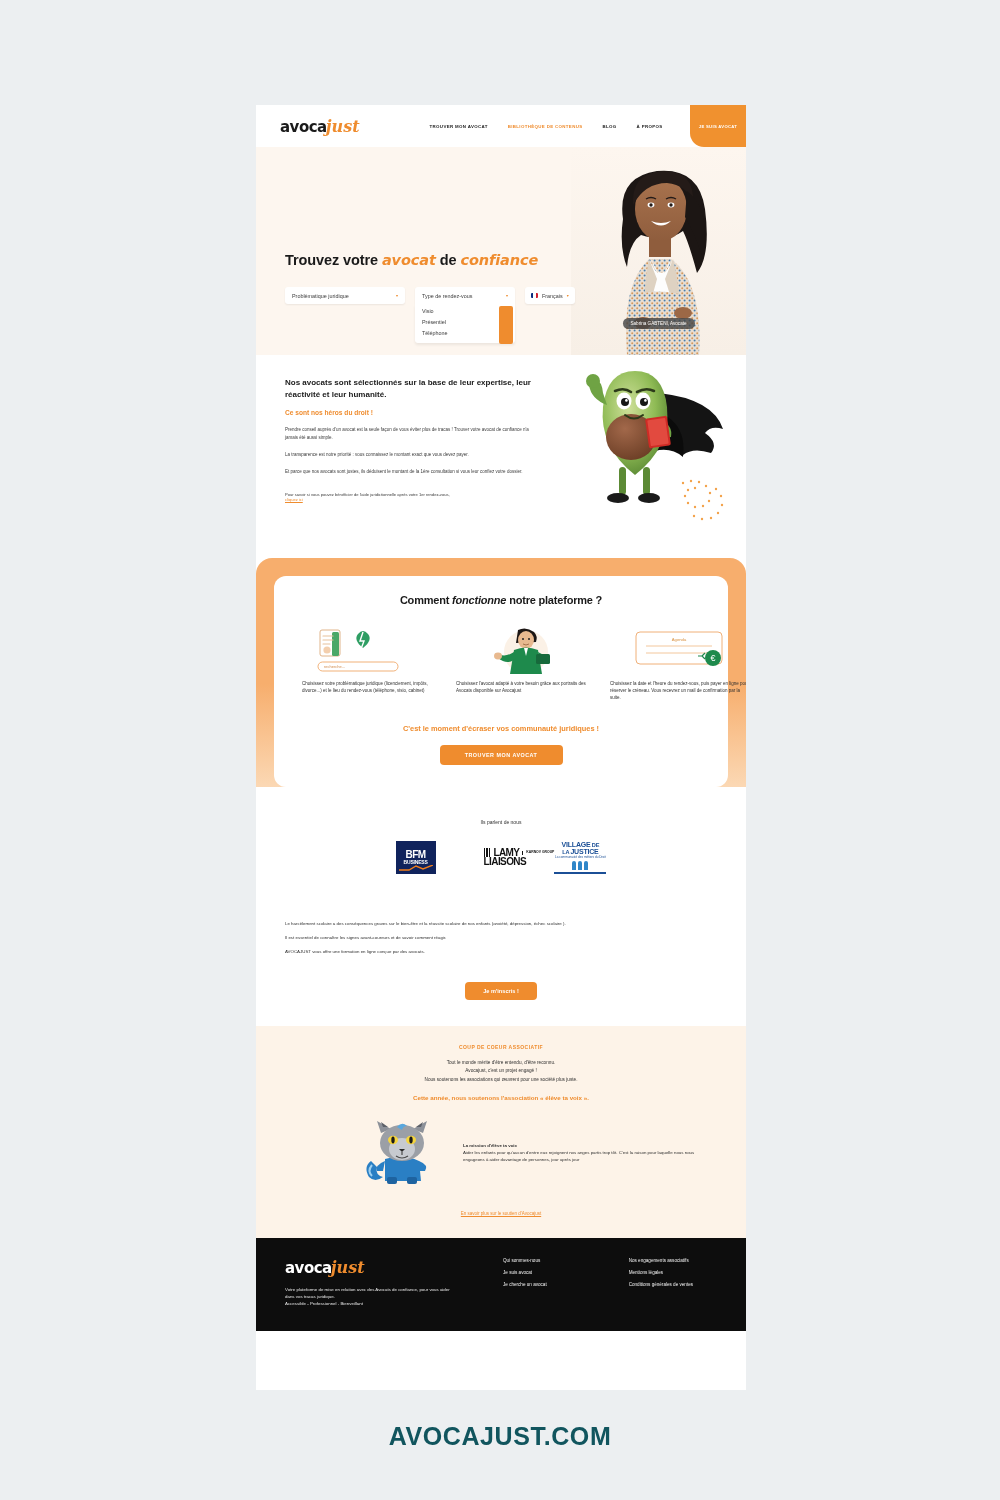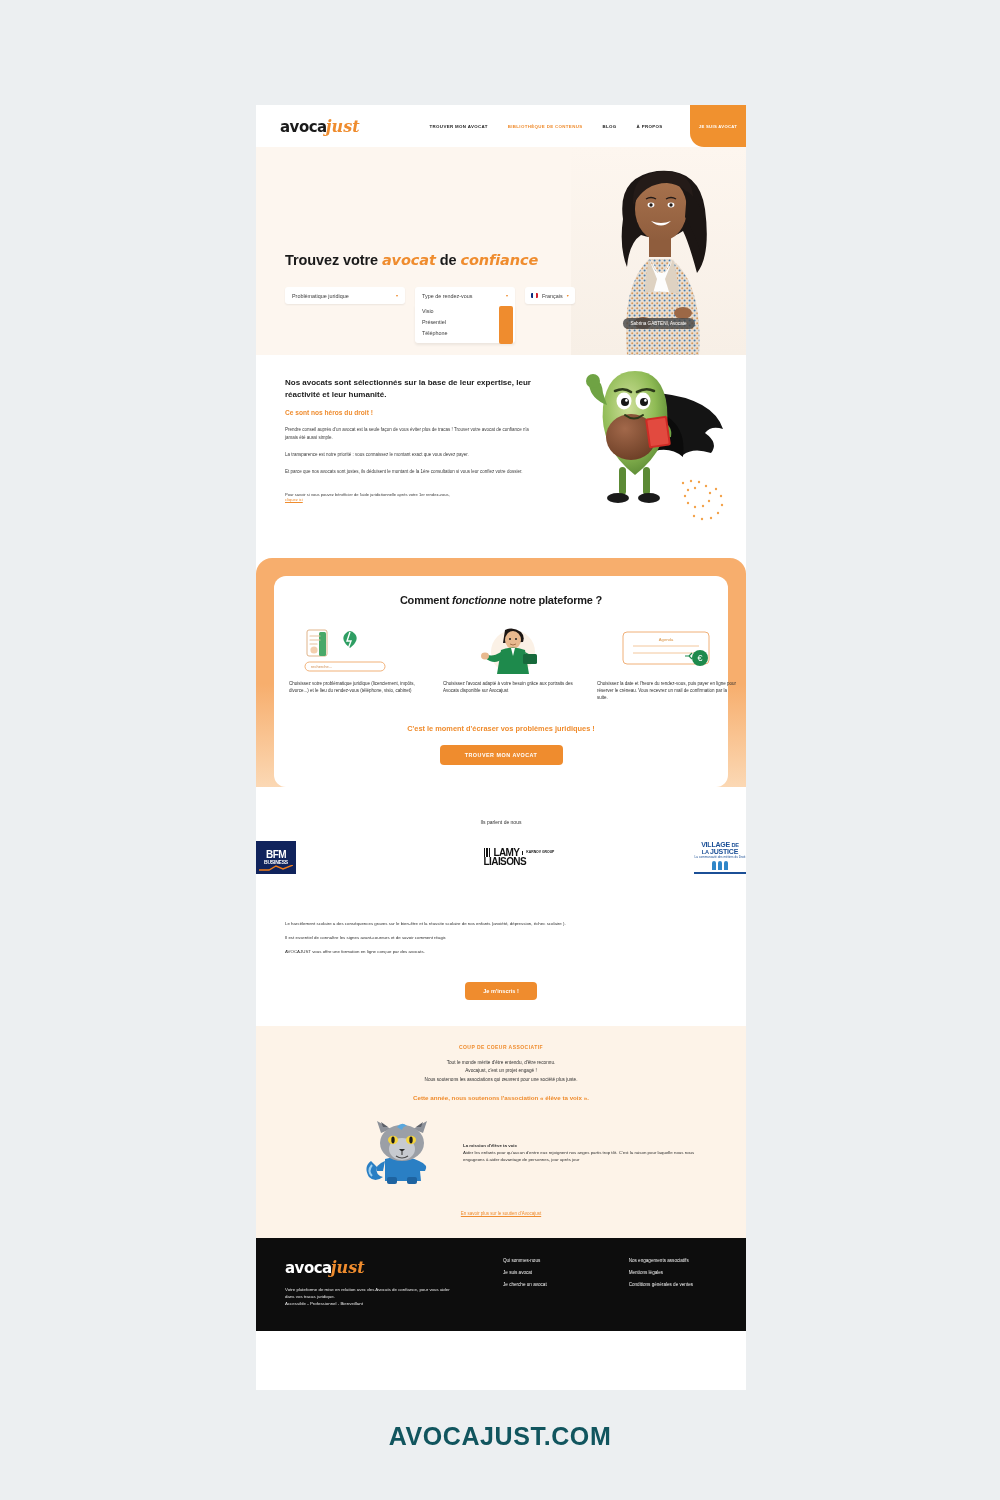--- a/index.html
+++ b/index.html
@@ -152,21 +152,21 @@
 
   
   .how-wrap {
     background:linear-gradient(180deg,#f7ae6d 0%,#f7ae6d 55%,#fbd8b4 100%);
     border-radius:16px 16px 0 0;
     padding:18px 18px 0 18px;
     margin-top:4px;
   }
   .how-card {
     background:#fff; border-radius:12px;
-    padding:18px 15px 22px;
+    padding:18px 28px 22px;
   }
   .how-title {
     text-align:center; font-size:11px; font-weight:700; color:#1a1a1a;
     letter-spacing:-.2px;
   }
   .how-title em { font-style:italic; font-weight:700; }
   .steps { display:flex; gap:14px; margin-top:20px; }
   .step { flex:1; }
   .step .art { height:48px; position:relative; }
   .step p { margin-top:6px; font-size:4.5px; line-height:1.62; color:#2f2f2f; }
@@ -179,21 +179,21 @@
     background:#ef8c2e; border:none; border-radius:4px;
     color:#fff; font-size:5.4px; font-weight:700; letter-spacing:.5px;
     padding:7px 0; width:123px; cursor:pointer;
   }
 
   
   .press { background:#fff; padding:32px 0 22px; text-align:center; }
   .press .lbl { font-size:5px; color:#2f2f2f; }
   .press .logos {
     margin-top:16px; display:flex; align-items:center;
-    justify-content:space-between; 
+    justify-content:center; 
   }
   .bfm {
     width:40px; height:33px; background:#10235c; color:#fff;
     display:flex; flex-direction:column; align-items:center;
     justify-content:center; position:relative;
   }
   .bfm b { font-size:10px; letter-spacing:-.5px; line-height:.92; font-weight:700; }
   .bfm span { font-size:5px; font-weight:700; letter-spacing:-.2px; }
   .bfm .swoosh {
     position:absolute; left:3px; right:3px; bottom:3px; height:6px;
@@ -503,21 +503,21 @@
                 <path d="M36 20 h66 M36 27 h66" stroke="#f3c79c" stroke-width="1"></path>
                 <path d="M92 30 l3 -3 M92 30 l3 3 M92 30 h-4" stroke="#1e8a4c" stroke-width="1.2" fill="none"></path>
                 <circle cx="103" cy="32" r="8" fill="#1e8a4c"></circle>
                 <text x="103" y="35.4" text-anchor="middle" font-family="Liberation Sans, sans-serif" font-size="9" fill="#fff">€</text>
               </svg>
             </div>
             <p>Choisissez la date et l'heure du rendez-vous, puis payer en ligne pour réserver le créneau. Vous recevrez un mail de confirmation par la suite.</p>
           </div>
         </div>
 
-        <div class="how-cta">C'est le moment d'écraser vos problèmes juridiques !</div>
+        <div class="how-cta">C'est le moment d'écraser vos communauté juridiques !</div>
         <button class="btn-primary">TROUVER MON AVOCAT</button>
       </div>
     </div>
 
     <div class="press">
       <div class="lbl">Ils parlent de nous</div>
       <div class="logos">
         <div class="bfm">
           <b>BFM</b>
           <span>BUSINESS</span>

